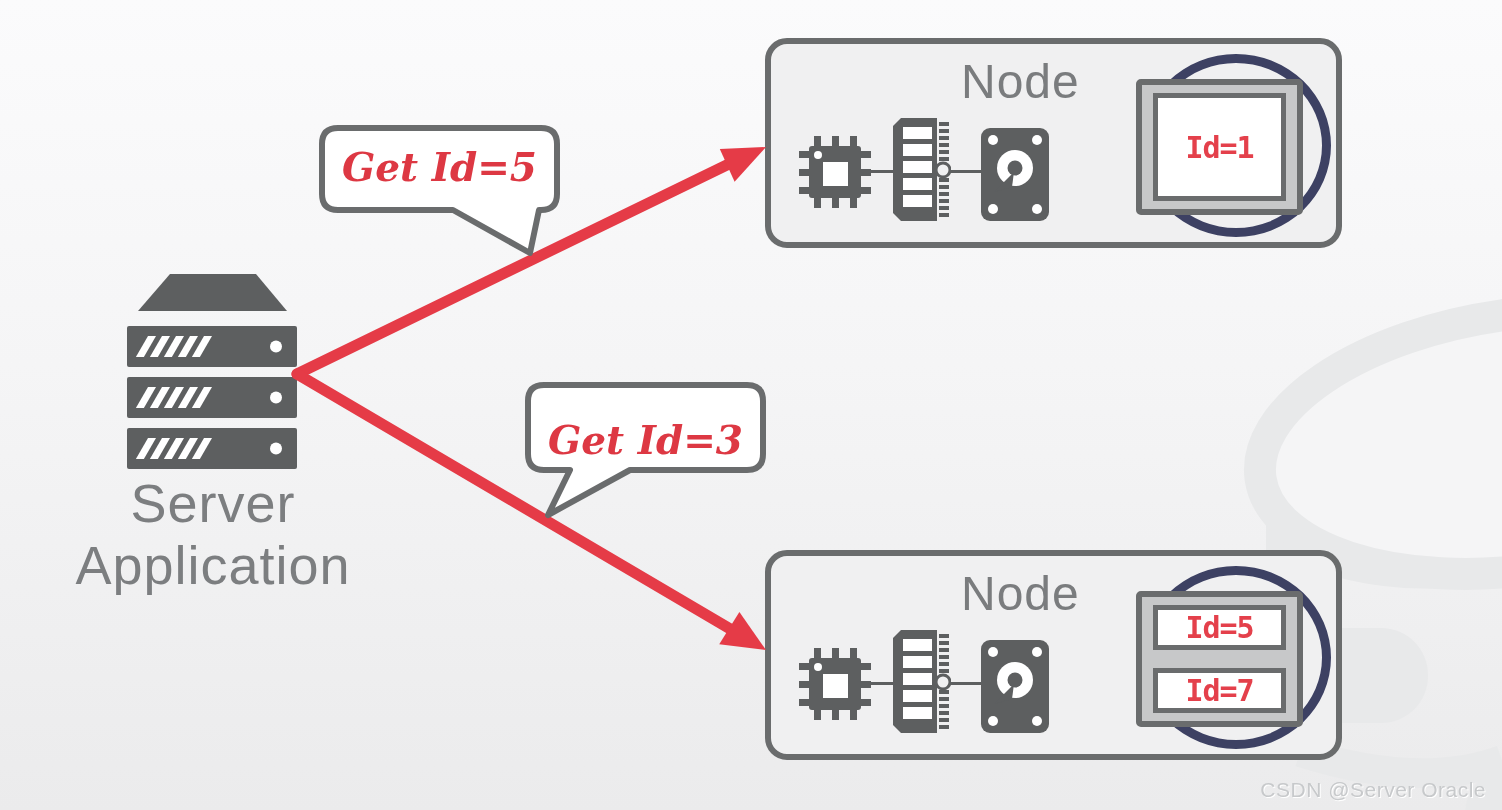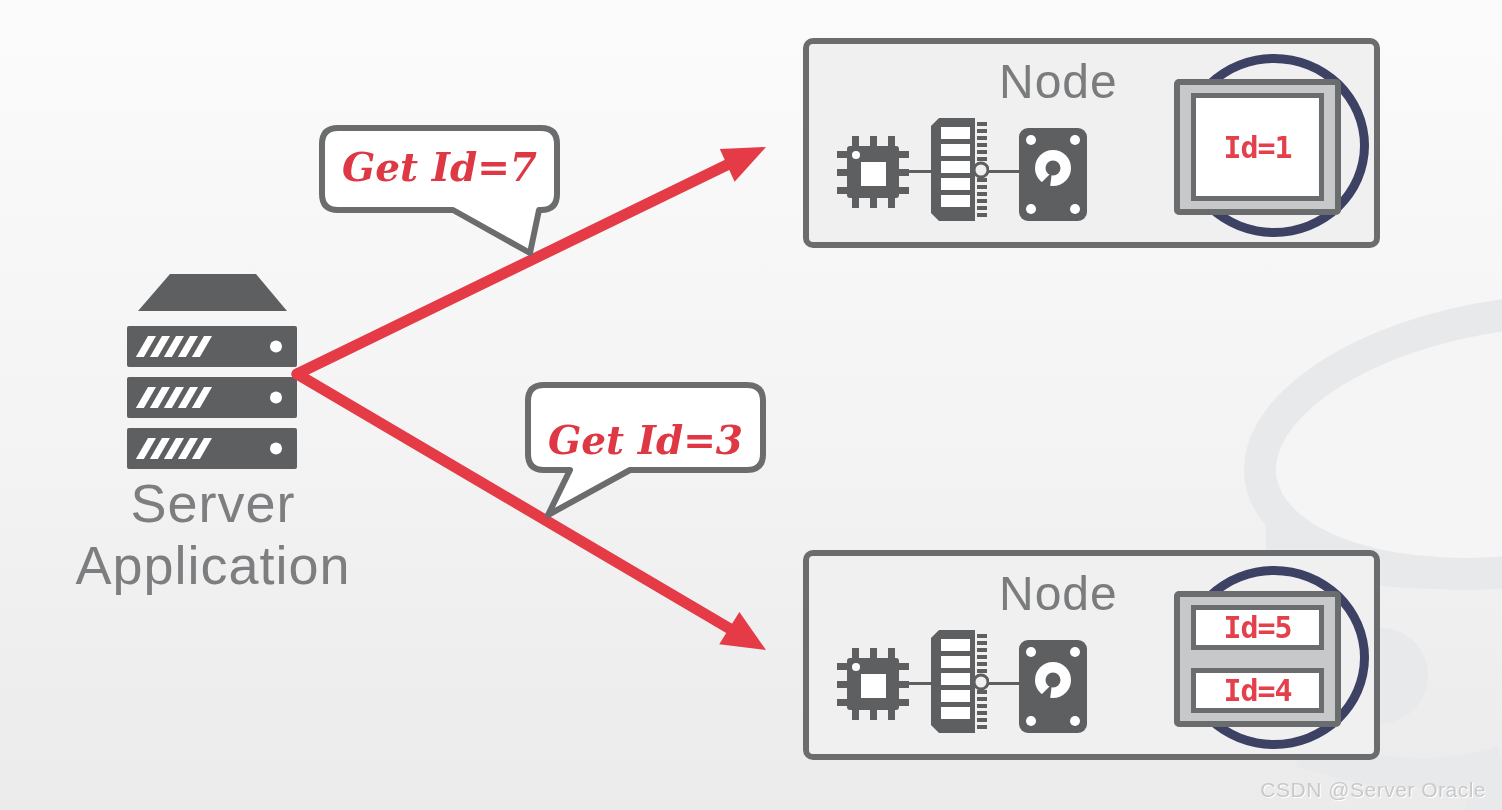--- a/index.html
+++ b/index.html
@@ -17,22 +17,22 @@
   
   #server-icon{position:absolute;left:120px;top:268px;z-index:2;}
   #server-label{
     position:absolute;left:38px;top:472px;width:350px;z-index:2;
     text-align:center;color:#7c7e80;font-size:54px;line-height:62px;
     font-weight:400;letter-spacing:1px;
   }
 
   
   .node{
-    position:absolute;left:803px;width:577px;height:210px;z-index:2;
-    background:#f0f0f1;border:6px solid #6a6c6d;border-radius:10px;
+    position:absolute;left:765px;width:577px;height:210px;z-index:2;
+    background:#f0f0f1;border:6px solid #6a6c6d;border-radius:22px;
     box-sizing:border-box;
   }
   .node-title{
     position:absolute;left:190px;top:10px;width:130px;
     color:#7a7c7e;font-size:48px;font-weight:400;letter-spacing:1px;
   }
   .node svg.hw{position:absolute;}
   .conn{position:absolute;height:3px;background:#5d5f60;top:126px;}
 
   .dbwidget{position:absolute;left:365px;top:6px;width:200px;height:196px;}
@@ -271,39 +271,39 @@
       <circle cx="34" cy="40" r="7.5" fill="#5d5f60"></circle>
     </svg>
 
     <div class="dbwidget">
       <div class="db-ellipse"></div>
       <div class="db-frame">
         <div class="db-row">
           <span>Id=5</span>
         </div>
         <div class="db-row">
-          <span>Id=4</span>
+          <span>Id=7</span>
         </div>
       </div>
     </div>
   </div>
 
   <svg id="arrows" width="1502" height="810" viewBox="0 0 1502 810">
     <g stroke="#e53b47" stroke-width="11" stroke-linecap="round" fill="#e53b47">
       <line x1="297" y1="374" x2="733" y2="162"></line>
       <polygon points="766,147 734.6,181.7 719.8,149.1" stroke="none"></polygon>
       <line x1="297" y1="374" x2="732" y2="630"></line>
       <polygon points="766,650 719.2,644.3 739.4,612.1" stroke="none"></polygon>
     </g>
   </svg>
 
   <svg class="bubble-svg" style="left:315px;top:120px" width="260" height="142" viewBox="0 0 260 142">
     <path d="M23,8 H226 Q242,8 242,24 V74 Q242,90 226,90 H224 L215,133 L138,90 H23 Q7,90 7,74 V24 Q7,8 23,8 Z" fill="#ffffff" stroke="#6a6c6d" stroke-width="6" stroke-linejoin="round"></path>
   </svg>
-  <div class="bubble-label" id="bubble1-label">Get Id=7</div>
+  <div class="bubble-label" id="bubble1-label">Get Id=5</div>
 
   <svg class="bubble-svg" style="left:520px;top:378px" width="260" height="145" viewBox="0 0 260 145">
     <path d="M24,7 H227 Q243,7 243,23 V76 Q243,92 227,92 H110 L28,137 L50,92 H24 Q8,92 8,76 V23 Q8,7 24,7 Z" fill="#ffffff" stroke="#6a6c6d" stroke-width="6" stroke-linejoin="round"></path>
   </svg>
   <div class="bubble-label" id="bubble2-label">Get Id=3</div>
 
   <div id="watermark-text">CSDN @Server Oracle</div>
 
 </div>
 

